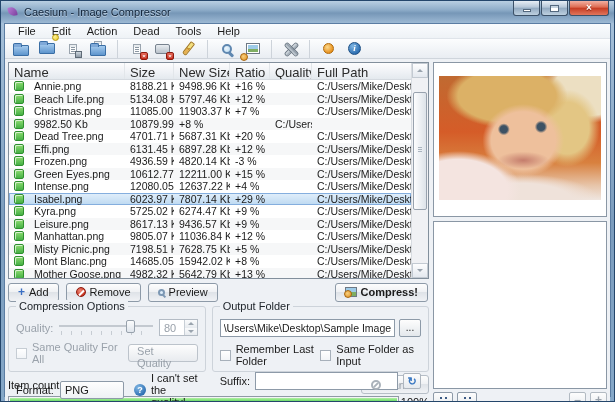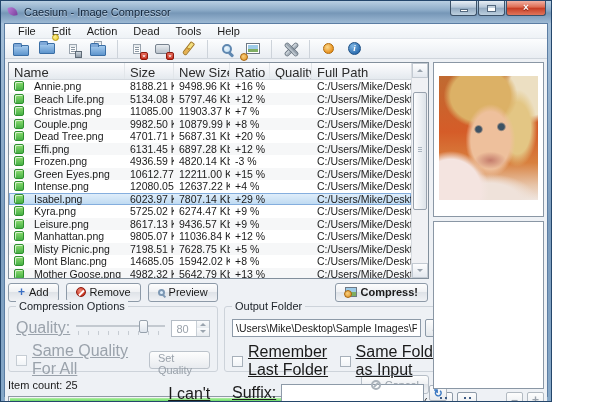--- a/index.html
+++ b/index.html
@@ -1,19 +1,19 @@
 <!DOCTYPE html>
 <html><head>
 <meta charset="utf-8">
 <style>
   * { margin:0; padding:0; box-sizing:border-box; }
   html,body { width:615px; height:402px; font-family:"Liberation Sans", sans-serif; }
   body { background:#fff; }
 
-  .window { position:relative; width:552px; height:402px; border:1px solid #24466b;
+  .window { position:relative; width:615px; height:402px; border:1px solid #24466b;
     background:linear-gradient(180deg,#aac4dc 0%,#7b9cbd 55%,#86a8c8 100%); overflow:hidden; }
 
   
   .titlebar { position:absolute; top:0; left:0; right:0; height:22px; display:flex; align-items:center; padding-left:6px;
     background:linear-gradient(180deg,#b9cfe2 0%,#8fadc9 40%,#7697b7 55%,#9db9d4 100%); }
   .app-icon { width:12px; height:12px; margin-right:5px; position:relative; }
   .app-icon:before { content:""; position:absolute; left:1px; top:1px; width:9px; height:9px;
     background:linear-gradient(135deg,#b87bd4 0%,#7b3f9e 100%); border-radius:1px 70% 1px 70%; transform:rotate(-10deg); }
   .title-text { font-size:11px; color:#11243a; text-shadow:0 1px 1px rgba(255,255,255,.6); }
   .winbtns { position:absolute; top:0; right:5px; display:flex; }
@@ -117,21 +117,21 @@
     background:radial-gradient(circle at 40% 40%,#f8cf7d,#e08f1f); border:1px solid #a8650d; }
 
   
   .options-row { margin-top:3px; display:flex; gap:6px; }
   .groupbox { position:relative; border:1px solid #cdd3da; border-radius:3px; padding:12px 7px 5px 7px; height:66px; }
   .gb-title { position:absolute; top:-7px; left:7px; background:#eef1f5; padding:0 3px; font-size:11px; color:#20262c; }
   .gb-compression { width:210px; }
   .gb-output { flex:1; }
 
   .copt-row { display:flex; align-items:center; margin-bottom:5px; }
-  .lbl { font-size:16px; color:#1a1a1a;text-decoration:underline; }
+  .lbl { font-size:11px; color:#1a1a1a; }
   .lbl.dis { color:#9aa2ab; }
   .slider { position:relative; flex:1; height:16px; margin:0 6px; }
   .slider .track { position:absolute; left:0; right:0; top:5px; height:2px; background:#c3c9d0; }
   .slider .ticks { position:absolute; left:2px; right:2px; top:11px; height:4px;
     background:repeating-linear-gradient(90deg,#c6ccd3 0 1px,transparent 1px 10px); }
   .slider .handle { position:absolute; top:0; left:71%; width:9px; height:13px; border:1px solid #97a1ac; border-radius:2px;
     background:linear-gradient(180deg,#fbfcfd,#dfe5ec); }
   .spin { display:flex; border:1px solid #b4bcc5; background:#fff; height:17px; }
   .spin .val { width:24px; font-size:11px; color:#9aa2ab; text-align:center; padding:2px 3px 0 0; }
   .spin .arrows { width:13px; display:flex; flex-direction:column; border-left:1px solid #c8cfd6; }
@@ -325,21 +325,20 @@
     <div class="tcell">11903.37 Kb</div>
     <div class="tcell">+7 %</div>
     <div class="tcell"></div>
     <div class="tcell">C:/Users/Mike/Desktop/S...</div>
   </div>
 
   <div class="trow">
     <div class="tcell" style="padding-left:0">
                     <div class="ficon"></div>
                   </div>
-    <div class="tcell">Couple.png</div>
     <div class="tcell">9982.50 Kb</div>
     <div class="tcell">10879.99 Kb</div>
     <div class="tcell">+8 %</div>
     <div class="tcell"></div>
     <div class="tcell">C:/Users/Mike/Desktop/S...</div>
   </div>
 
   <div class="trow">
     <div class="tcell" style="padding-left:0">
                     <div class="ficon"></div>

